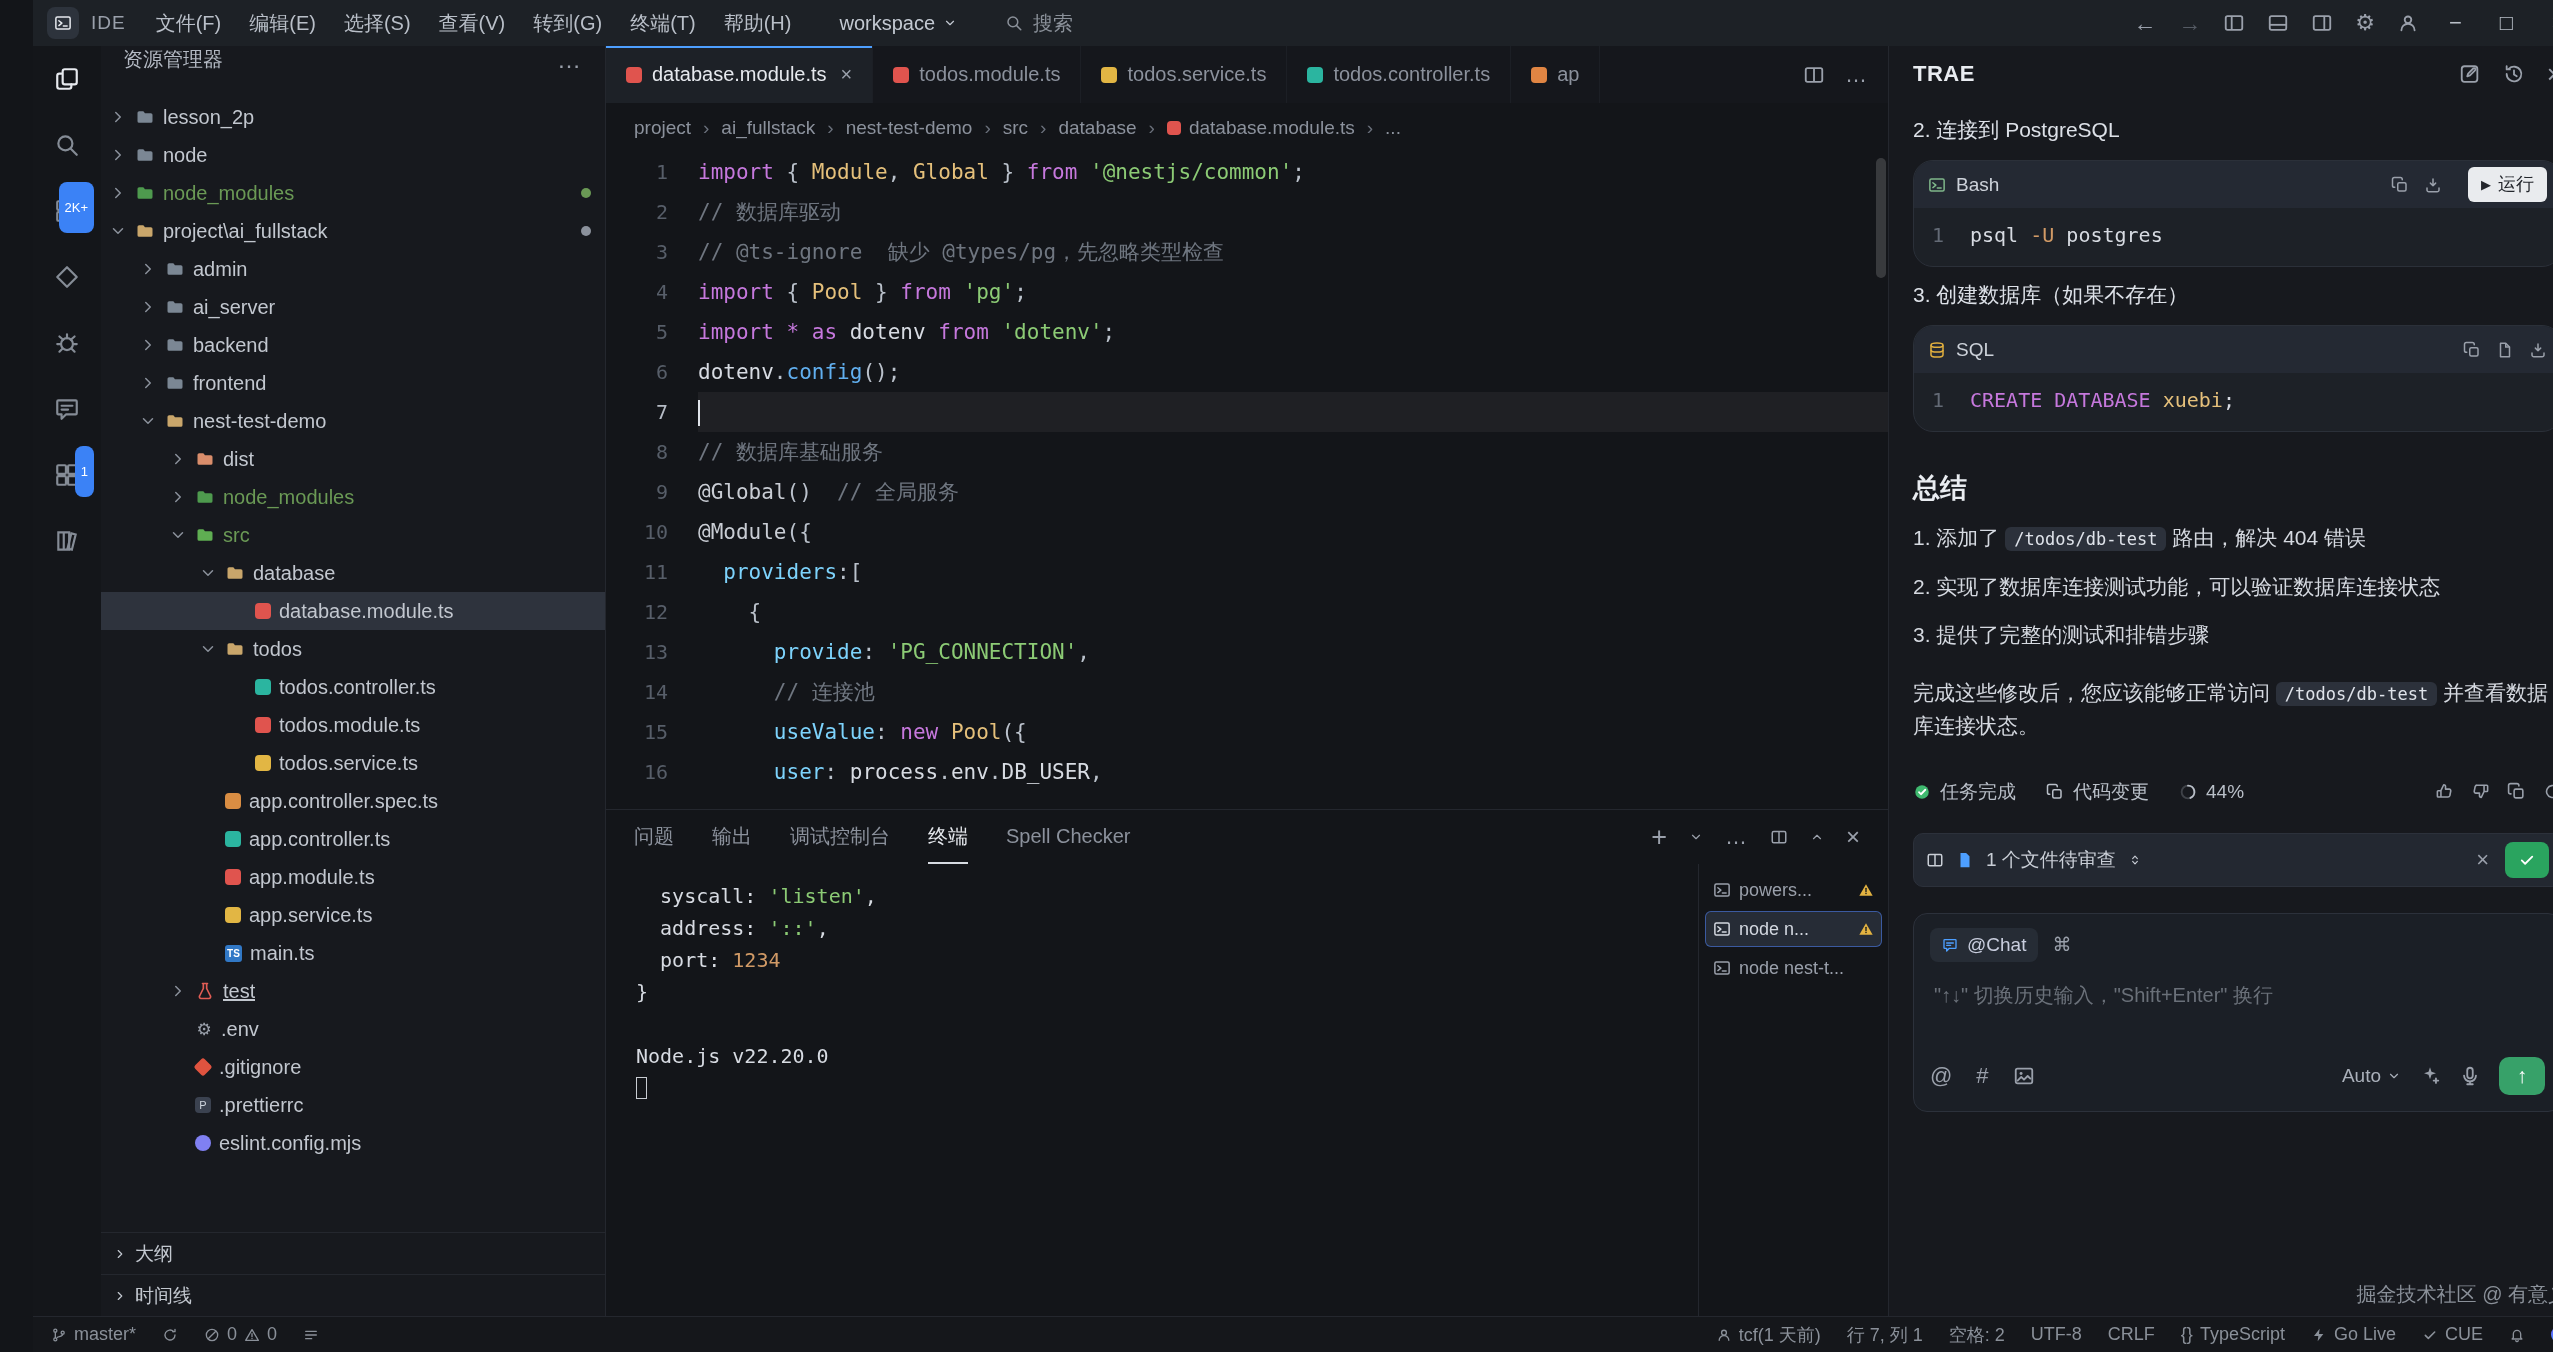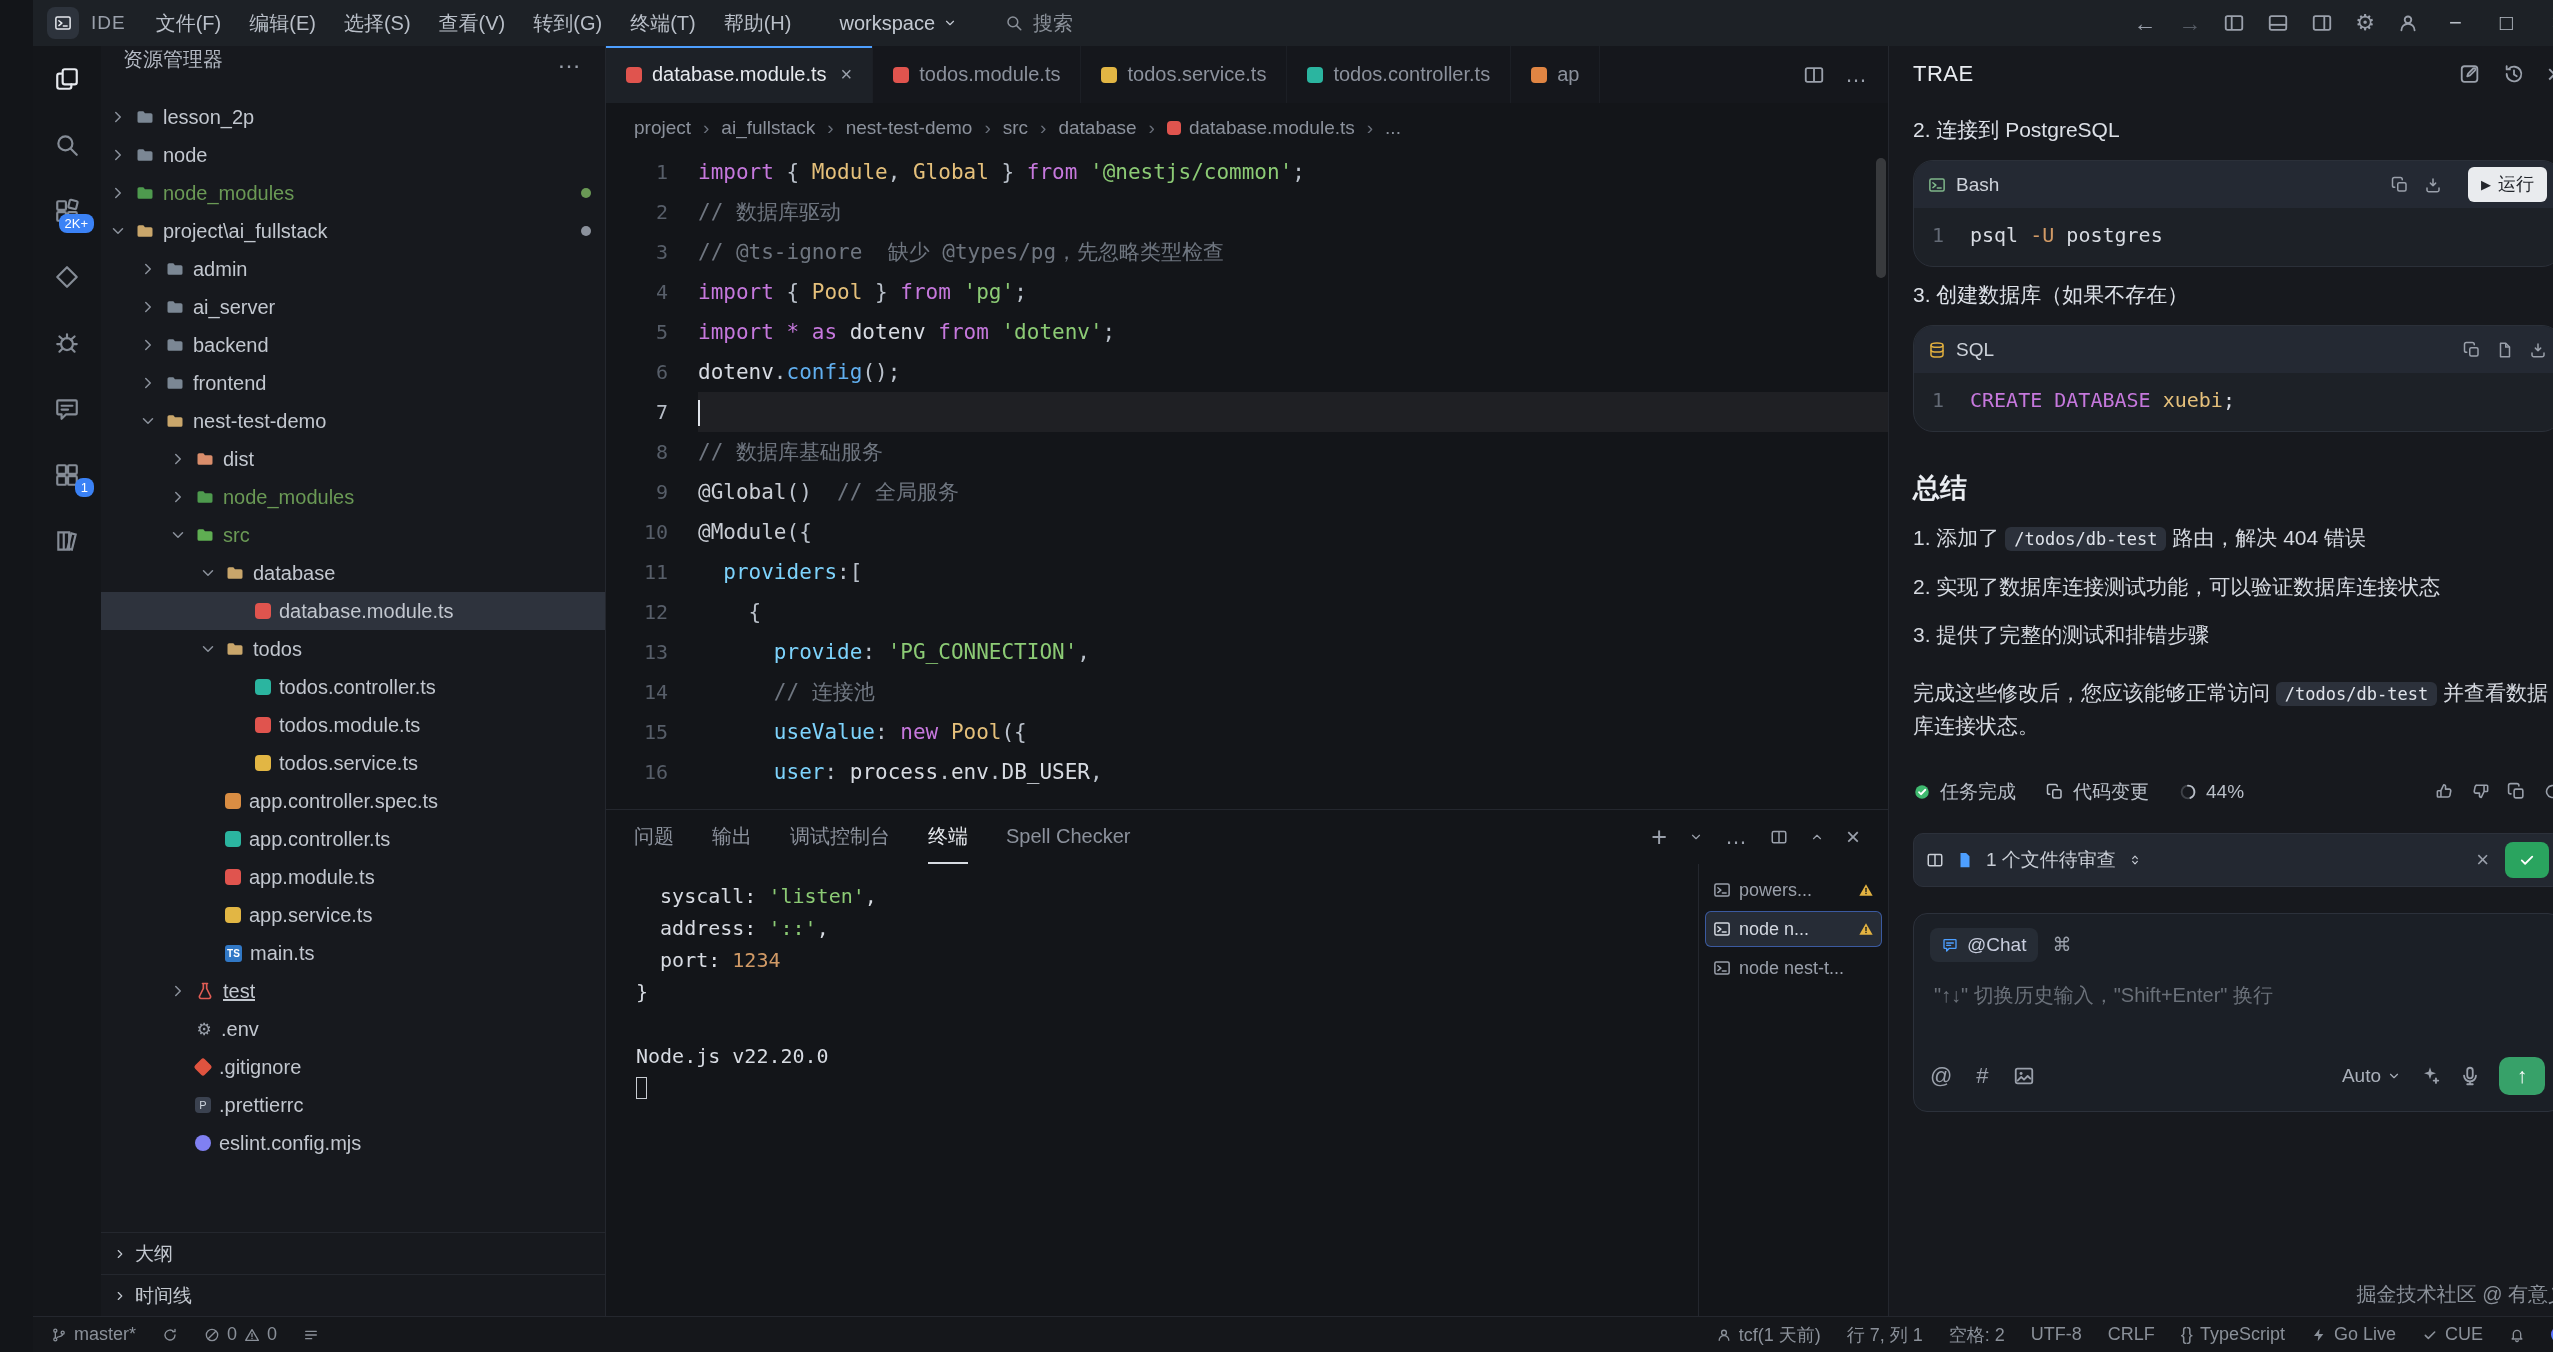--- a/index.html
+++ b/index.html
@@ -22,21 +22,21 @@
 .tbi{font-size:23px;line-height:1;}
 .tbi.dim{color:#555b64;}
 .gear{font-size:22px;line-height:1;}
 .winbtn{font-size:22px;color:#b9bfc8;padding:0 8px;}
 
 .main{flex:1;display:flex;min-height:0;}
 .activitybar{width:68px;flex:none;background:#14161a;display:flex;flex-direction:column;align-items:center;padding-top:20px;gap:40px;}
 .ab-item{position:relative;color:#858c96;display:flex;}
 .ab-item.active{color:#e7eaef;}
 .ab-item .ic{width:26px;height:26px;}
-.badge{position:absolute;right:-14px;bottom:-9px;background:#3b82f6;color:#fff;font-size:13px;line-height:1;padding:3px 6px;border-radius:8px;}
+.badge{position:absolute;right:-14px;bottom:-9px;background:#3b82f6;color:#fff;font-size:13px;line-height:1;padding:19px 6px;border-radius:8px;}
 
 .sidebar{width:505px;flex:none;background:#17191e;border-right:1px solid var(--line);display:flex;flex-direction:column;min-height:0;}
 .sb-head{height:52px;flex:none;display:flex;padding:0 22px;color:#b3b9c3;}
 .sb-more{margin-left:auto;color:#9aa0ab;font-size:24px;letter-spacing:2px;}
 .files-head{height:42px;flex:none;display:flex;align-items:center;gap:6px;padding:0 10px;color:#d6dae1;font-weight:700;font-size:19px;}
 .fh-icons{margin-left:auto;display:flex;gap:16px;color:#9aa0ab;padding-right:12px;}
 .fh-icons .ic{width:19px;height:19px;}
 .tree{flex:1;overflow:hidden;font-size:20px;}
 .trow{height:38px;display:flex;align-items:center;gap:8px;color:#c2c7cf;padding-right:14px;}
 .trow.sel{background:#2e333d;}
@@ -90,21 +90,21 @@
 .tl{min-height:32px;}
 .tcursor{display:inline-block;width:11px;height:22px;border:1.5px solid #c8ccd2;vertical-align:-4px;}
 .tsess{width:190px;flex:none;border-left:1px solid var(--line);padding:8px 6px;display:flex;flex-direction:column;gap:3px;font-size:18px;color:#9aa0ab;}
 .sess{height:36px;display:flex;align-items:center;gap:8px;padding:0 8px;border-radius:6px;flex:none;}
 .sess.sel{background:#262c36;box-shadow:inset 0 0 0 1px rgba(77,130,247,.55);color:#d3d8e0;}
 .sess-label{flex:1;white-space:nowrap;overflow:hidden;text-overflow:ellipsis;}
 .ic.warn{width:16px;height:16px;color:#e3b341;}
 
 .trae{width:698px;flex:none;background:#17191e;border-left:1px solid var(--line);display:flex;flex-direction:column;min-height:0;position:relative;}
 .tr-head{height:56px;flex:none;display:flex;align-items:center;padding:0 24px;}
-.tr-title{font-size:22px;font-weight:400;color:#e9ecf1;letter-spacing:.5px;}
+.tr-title{font-size:22px;font-weight:700;color:#e9ecf1;letter-spacing:.5px;}
 .tr-hicons{margin-left:auto;display:flex;align-items:center;gap:22px;color:#9aa0ab;}
 .tr-x{font-size:26px;line-height:1;}
 .tr-body{flex:1;min-height:0;overflow:hidden;padding:0 24px 8px;}
 .tr-step{margin-top:14px;font-size:21px;color:#dde1e8;}
 .codecard{margin-top:16px;border:1px solid #2b3039;border-radius:20px;overflow:hidden;background:#1d2127;}
 .cc-h{height:47px;display:flex;align-items:center;gap:10px;padding:0 14px;background:#242933;color:#cdd2da;font-size:19px;}
 .cc-icons{margin-left:auto;display:flex;align-items:center;gap:15px;color:#9aa0ab;}
 .cc-icons .ic{width:18px;height:18px;}
 .run-btn{display:inline-flex;align-items:center;gap:7px;margin-left:16px;background:#e9ebee;color:#23262c;border:none;border-radius:6px;padding:5px 13px 6px;font-size:18px;font-family:inherit;}
 .run-play{font-size:13px;line-height:1;}

